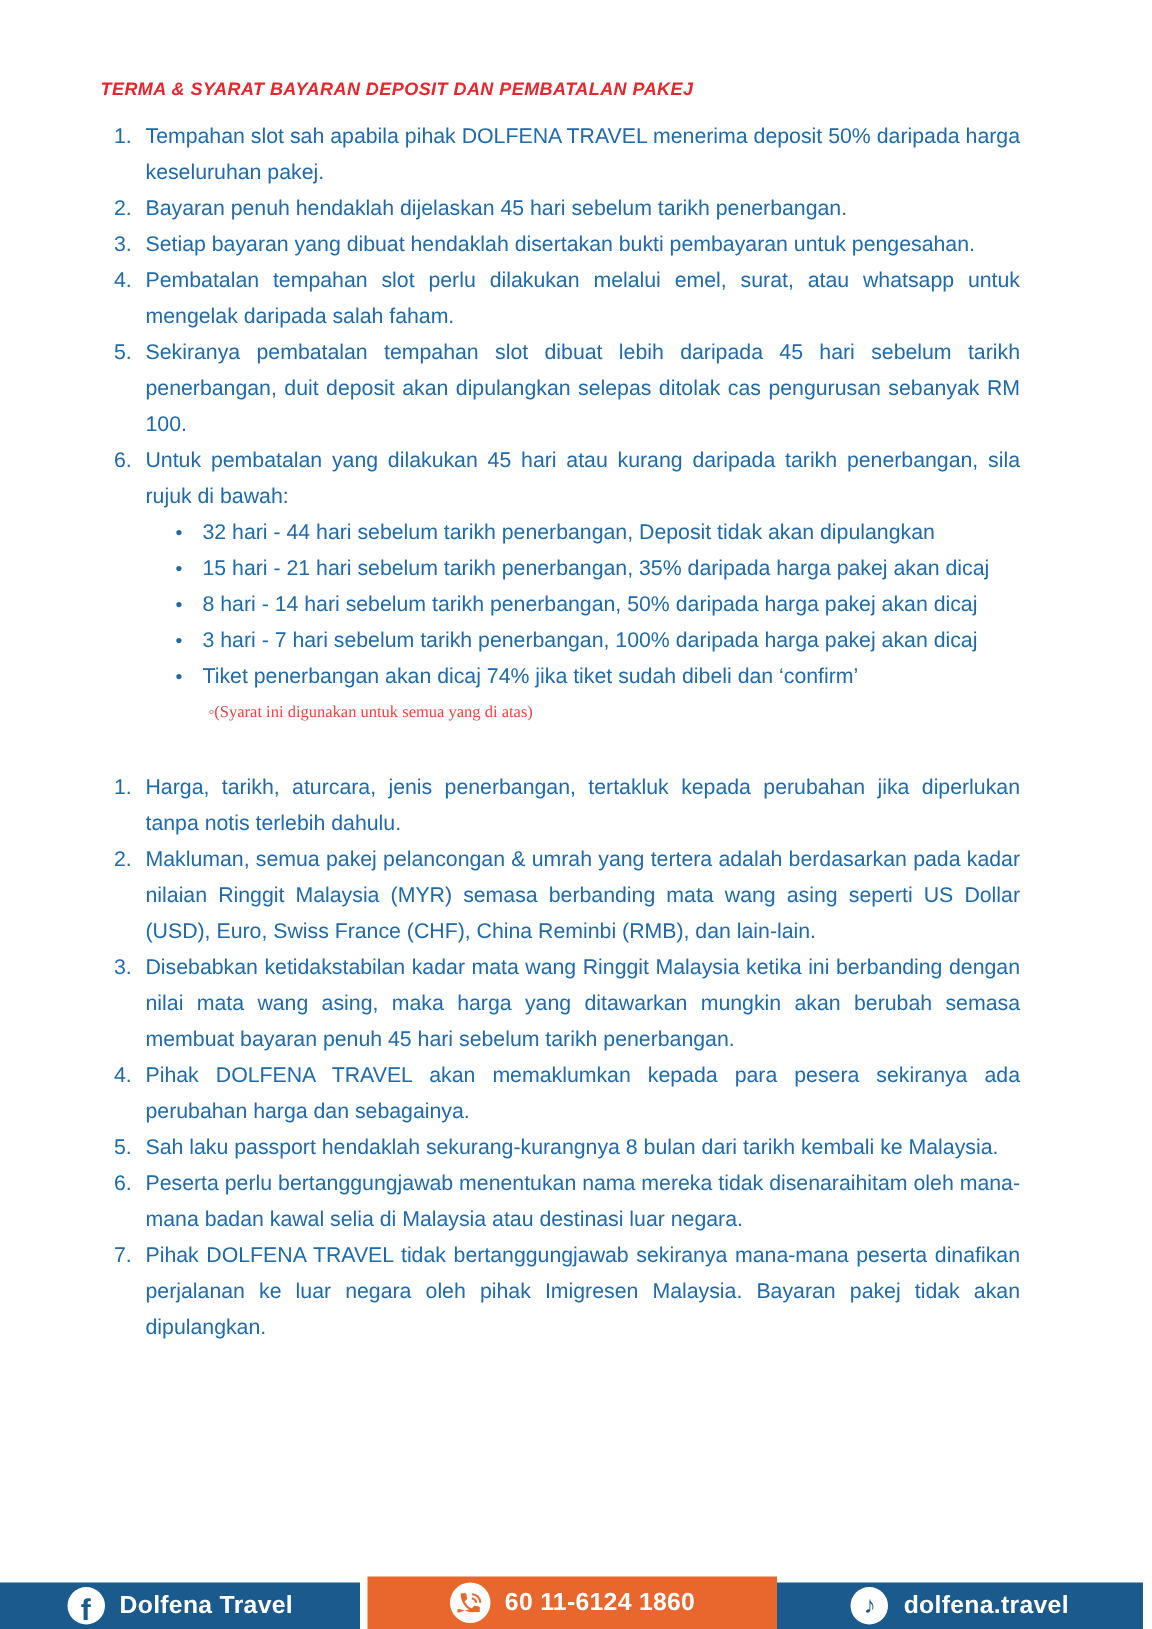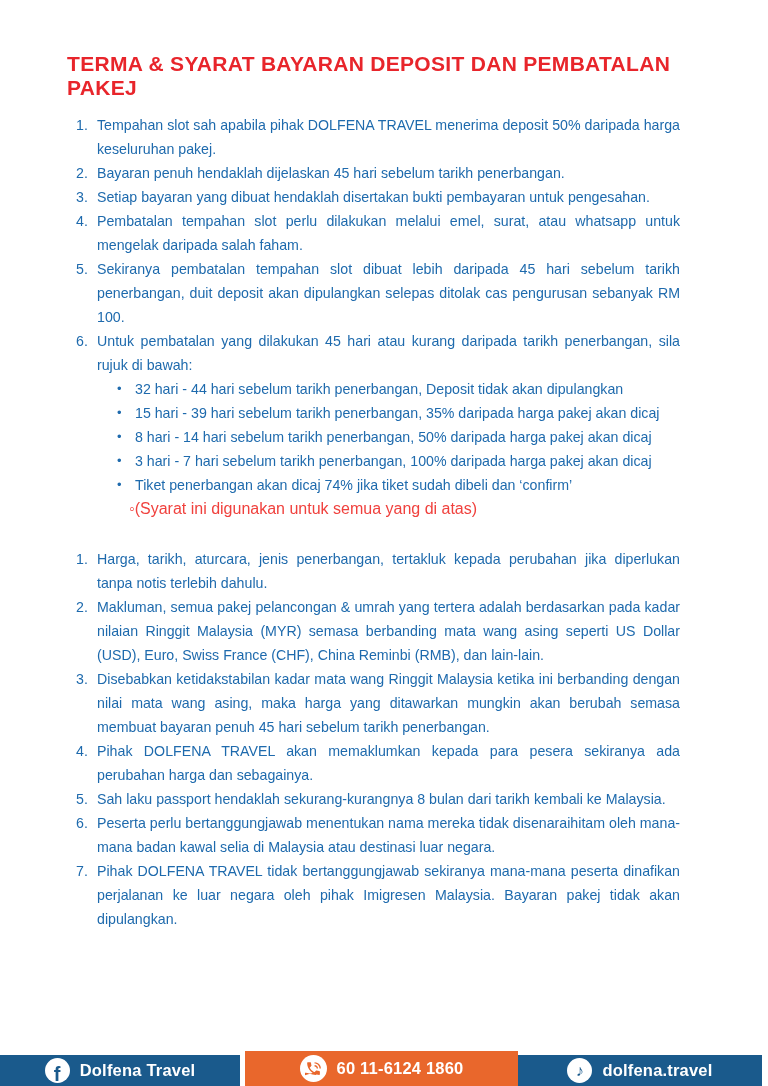--- a/index.html
+++ b/index.html
@@ -16,22 +16,23 @@
     width:768px;height:1086px;margin:0 auto;position:relative;overflow:hidden;
     background:var(--page_bg);
     font-family:"Liberation Sans", sans-serif;
   }
   .content{
     position:absolute;top:0;left:0;right:0;
     padding:52px 88px 0 67px;
   }
   .sec-title{
     margin:0 0 13px 0;
-    font-size:21px;font-weight:bold;letter-spacing:.3px;
+    font-size:12px;font-weight:bold;letter-spacing:.3px;
     color:var(--heading_red);
+    font-style:italic;
   }
   .num-list{
     margin:0;padding:0;list-style:none;counter-reset:n;
     color:var(--body_blue);font-size:14.2px;line-height:24px;
   }
   .num-list > li{
     counter-increment:n;
     position:relative;padding-left:30px;text-align:justify;
   }
   .num-list > li::before{
@@ -42,23 +43,23 @@
     margin:0;padding:0;list-style:none;text-align:left;
   }
   .bullet-list > li{
     position:relative;padding-left:38px;text-align:left;
   }
   .bullet-list > li::before{
     content:"\2022";
     position:absolute;left:20px;top:0;font-size:13px;
   }
   .red-note{
-    margin-left:32px;
+    margin-left:42px;
     color:var(--note_red);
-    font-size:16px;line-height:24px;text-align:left;
+    font-size:11px;line-height:24px;text-align:left;font-family:Liberation Serif, serif;
   }
   .section-gap{height:26px;}
   
   .footer{
     position:absolute;left:0;right:0;bottom:0;height:36px;
     display:flex;align-items:flex-end;background:var(--page_bg);
   }
   .seg{
     display:flex;align-items:center;justify-content:center;gap:10px;
     color:#fff;font-weight:bold;font-size:16.5px;letter-spacing:.2px;
@@ -91,21 +92,21 @@
     <ol class="num-list">
       <li>Tempahan slot sah apabila pihak DOLFENA TRAVEL menerima deposit 50% daripada harga keseluruhan pakej.</li>
       <li>Bayaran penuh hendaklah dijelaskan 45 hari sebelum tarikh penerbangan.</li>
       <li>Setiap bayaran yang dibuat hendaklah disertakan bukti pembayaran untuk pengesahan.</li>
       <li>Pembatalan tempahan slot perlu dilakukan melalui emel, surat, atau whatsapp untuk mengelak daripada salah faham.</li>
       <li>Sekiranya pembatalan tempahan slot dibuat lebih daripada 45 hari sebelum tarikh penerbangan, duit deposit akan dipulangkan selepas ditolak cas pengurusan sebanyak RM 100.</li>
       <li>
         <span>Untuk pembatalan yang dilakukan 45 hari atau kurang daripada tarikh penerbangan, sila rujuk di bawah:</span>
         <ul class="bullet-list">
           <li>32 hari - 44 hari sebelum tarikh penerbangan, Deposit tidak akan dipulangkan</li>
-          <li>15 hari - 39 hari sebelum tarikh penerbangan, 35% daripada harga pakej akan dicaj</li>
+          <li>15 hari - 21 hari sebelum tarikh penerbangan, 35% daripada harga pakej akan dicaj</li>
           <li>8 hari - 14 hari sebelum tarikh penerbangan, 50% daripada harga pakej akan dicaj</li>
           <li>3 hari - 7 hari sebelum tarikh penerbangan, 100% daripada harga pakej akan dicaj</li>
           <li>Tiket penerbangan akan dicaj 74% jika tiket sudah dibeli dan ‘confirm’</li>
         </ul>
         <div class="red-note">◦(Syarat ini digunakan untuk semua yang di atas)</div>
       </li>
     </ol>
   </section>
 
   <div class="section-gap"></div>

